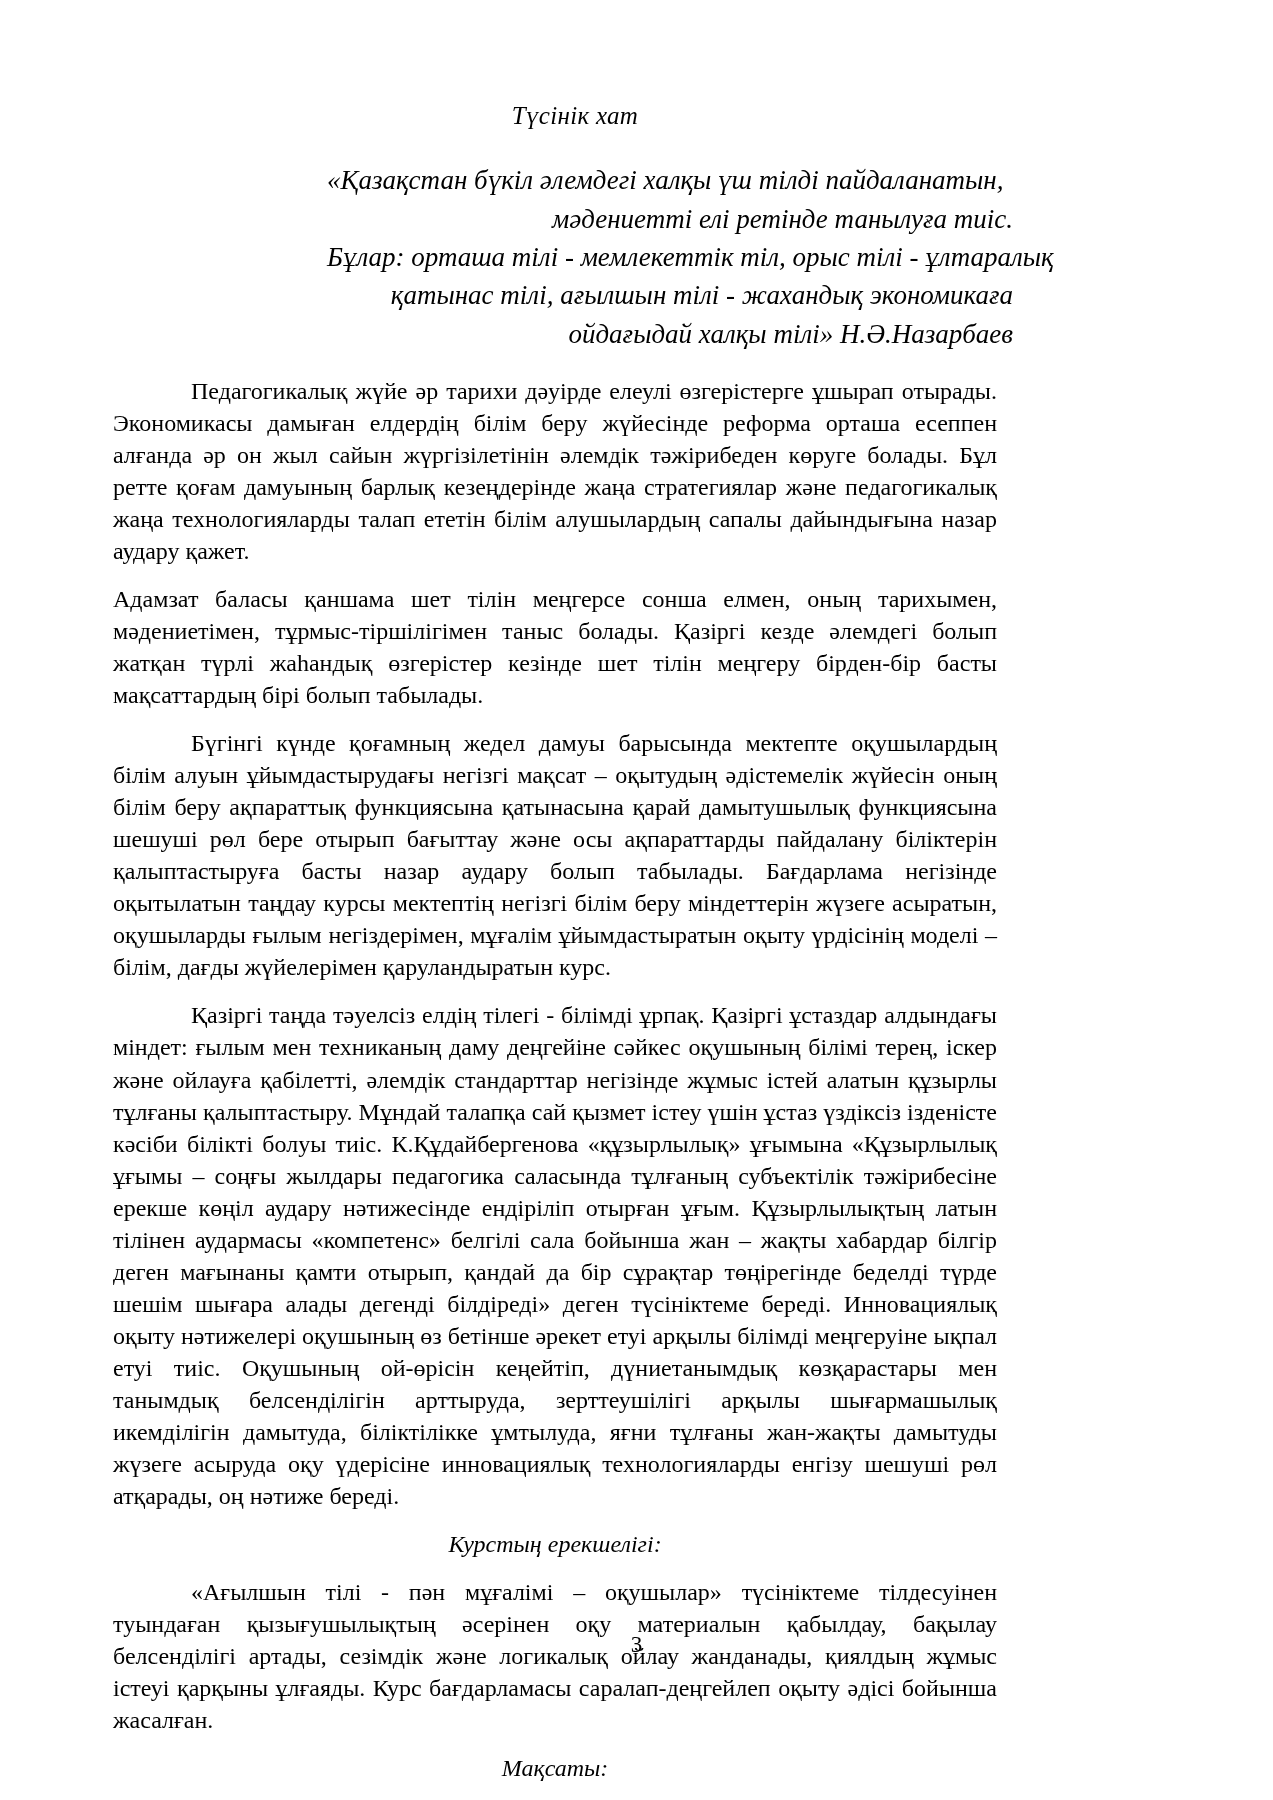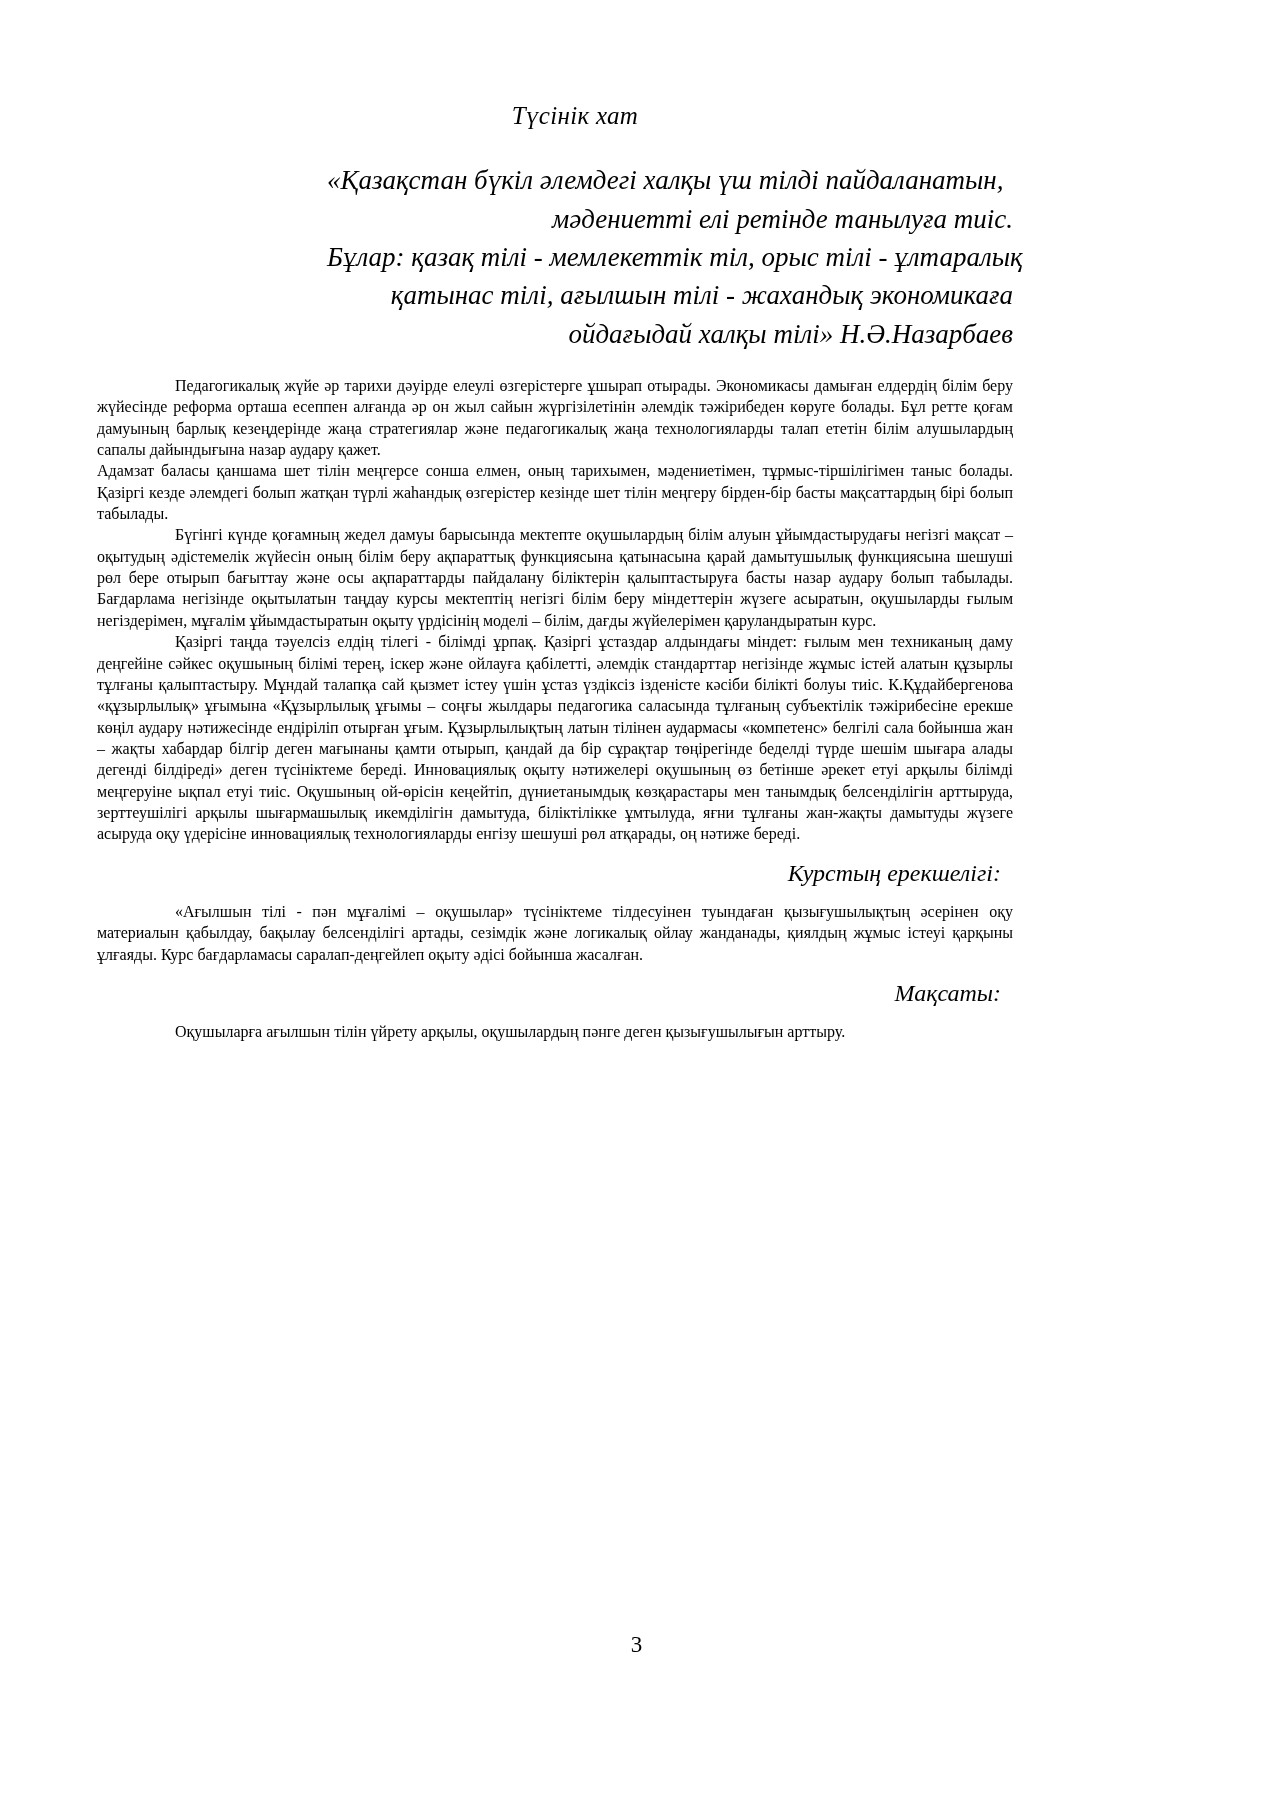--- a/index.html
+++ b/index.html
@@ -52,40 +52,40 @@
   .epigraph .eline {
     display: block;
     white-space: nowrap;
   }
   .epigraph .eline.first {
     text-align: left;
     padding-left: 0;
   }
 
   .para {
-    font-size: 16px;
+    font-size: 24px;
     line-height: 1.335;
     text-align: justify;
     text-justify: inter-word;
-    margin: 0;
+    margin: 16px;
     hyphens: none;
   }
   .para.indent {
     text-indent: 78px;
   }
   .para.noindent {
     text-indent: 0;
   }
 
   .subhead {
     font-size: 24px;
     line-height: 1.335;
     font-style: italic;
-    text-align: right;
-    margin: 12px;
+    text-align: center;
+    margin: 4px;
   }
 
   .pageno {
     position: absolute;
     left: 0;
     top: 1632px;
     width: 1273px;
     text-align: center;
     font-size: 23px;
   }
@@ -95,21 +95,21 @@
 
 <div class="page">
 
   <div class="content">
 
     <div class="doc-title">Түсінік  хат</div>
 
     <div class="epigraph">
       <span class="eline first">«Қазақстан бүкіл әлемдегі халқы үш тілді пайдаланатын,</span>
       <span class="eline">мәдениетті елі ретінде танылуға тиіс.</span>
-      <span class="eline">Бұлар: қазақ тілі - мемлекеттік тіл, орыс тілі - ұлтаралық</span>
+      <span class="eline">Бұлар: орташа тілі - мемлекеттік тіл, орыс тілі - ұлтаралық</span>
       <span class="eline">қатынас тілі, ағылшын тілі - жахандық экономикаға</span>
       <span class="eline">ойдағыдай халқы тілі» Н.Ә.Назарбаев</span>
     </div>
 
     <p class="para indent">Педагогикалық жүйе әр тарихи дәуірде елеулі өзгерістерге ұшырап отырады. Экономикасы дамыған елдердің білім беру жүйесінде реформа орташа есеппен алғанда әр он жыл сайын жүргізілетінін әлемдік тәжірибеден көруге болады. Бұл ретте қоғам дамуының барлық кезеңдерінде жаңа стратегиялар және педагогикалық жаңа технологияларды талап ететін білім алушылардың сапалы дайындығына назар аудару қажет.</p>
 
 
     <p class="para noindent">Адамзат баласы қаншама шет тілін меңгерсе сонша елмен, оның тарихымен, мәдениетімен, тұрмыс-тіршілігімен таныс болады. Қазіргі кезде әлемдегі  болып жатқан түрлі жаһандық өзгерістер кезінде шет тілін меңгеру бірден-бір басты мақсаттардың бірі болып  табылады.</p>
 
     <p class="para indent">Бүгінгі күнде қоғамның жедел дамуы барысында мектепте оқушылардың білім алуын ұйымдастырудағы негізгі мақсат – оқытудың әдістемелік жүйесін оның білім беру ақпараттық функциясына қатынасына қарай дамытушылық функциясына шешуші рөл бере отырып бағыттау және осы ақпараттарды пайдалану біліктерін қалыптастыруға басты назар аудару болып табылады. Бағдарлама негізінде оқытылатын таңдау курсы мектептің негізгі білім беру міндеттерін жүзеге асыратын, оқушыларды ғылым негіздерімен, мұғалім ұйымдастыратын оқыту үрдісінің моделі – білім, дағды жүйелерімен  қаруландыратын курс.</p>

